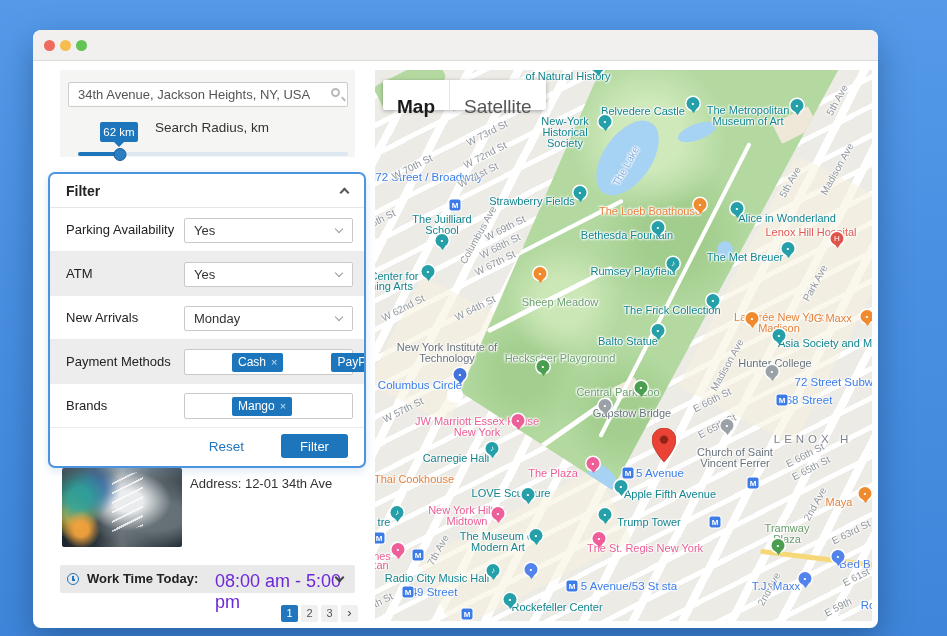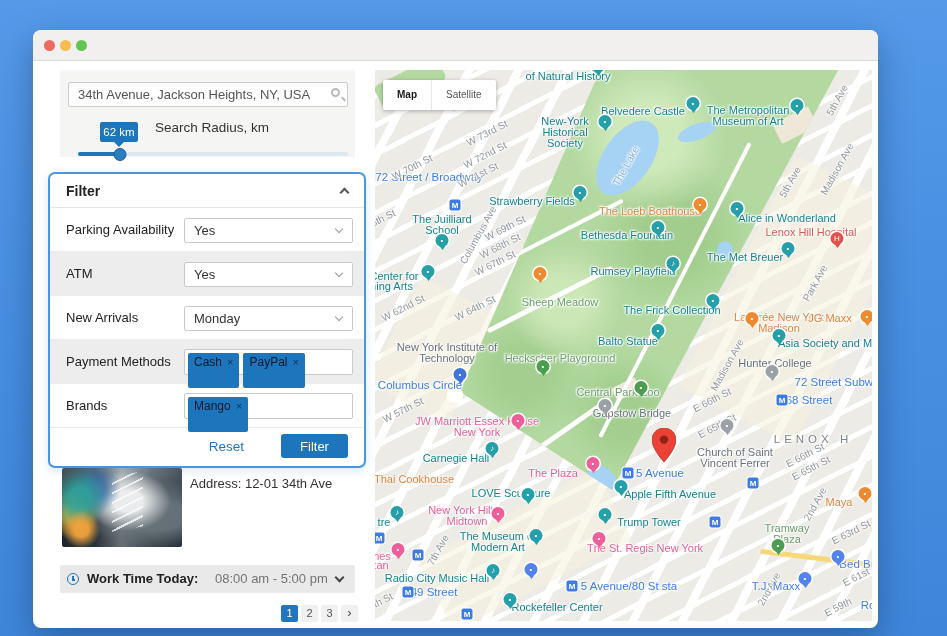--- a/index.html
+++ b/index.html
@@ -36,22 +36,22 @@
   .chev{display:inline-block;width:7px;height:7px;border-right:2px solid #555;border-bottom:2px solid #555;transform:rotate(-135deg);}
   .fhead .chev{position:absolute;right:16px;top:15px;}
   .frow{position:relative;height:44px;border-bottom:1px solid #ececec;}
   .frow.alt{background:#ededed;}
   .flab{position:absolute;left:16px;top:14px;font-size:13px;color:#222;}
   .fsel{position:absolute;left:134px;top:10px;width:169px;height:25px;background:#fff;border:1px solid #c9c9c9;
     border-radius:2px;font-size:13px;color:#333;line-height:23px;padding-left:9px;cursor:pointer;}
   .fsel .chev{position:absolute;right:10px;top:7px;width:6px;height:6px;border-color:#999;border-width:1.5px;transform:rotate(45deg);}
   .ftags{position:absolute;left:134px;top:9px;width:169px;height:26px;background:#fff;border:1px solid #c9c9c9;
     border-radius:2px;padding:2px 3px;white-space:nowrap;}
-  .tag{display:inline-block;background:#1d76bc;color:#0f172a;font-size:12px;border-radius:2px;
-    padding:2px 6px 19px 6px;margin-right:4px;}
+  .tag{display:inline-block;background:#1d76bc;color:#ffffff;font-size:12px;border-radius:2px;
+    padding:2px 6px 3px 6px;margin-right:4px;margin-left:44px;}
   .tag b{font-weight:normal;opacity:.75;margin-left:5px;font-size:11px;}
   .ffoot{position:relative;height:42px;}
   .reset{position:absolute;right:120px;top:11px;color:#2176bd;font-size:13.5px;cursor:pointer;}
   .fbtn{position:absolute;right:16px;top:6px;width:67px;height:24px;background:#1d76bc;color:#fff;
     border:none;border-radius:3px;font-size:13px;cursor:pointer;font-family:inherit;}
 
   
   .photo{position:absolute;left:29px;top:438px;width:120px;height:79px;border-radius:2px;overflow:hidden;
     background:
       radial-gradient(circle at 16% 78%, rgba(242,162,60,.95) 0 6%, rgba(242,162,60,0) 16%),
@@ -67,21 +67,21 @@
   .infolines{position:absolute;left:157px;top:440px;width:170px;}
   .infoline{font-size:13px;color:#333;line-height:21.4px;}
   .infoline:last-child{margin-top:3px;}
 
   
   .workbar{position:absolute;left:27px;top:535px;width:295px;height:28px;background:#e9e9e9;border-radius:2px;}
   .clock{position:absolute;left:7px;top:8px;width:12px;height:12px;border:1.6px solid #2176bd;border-radius:50%;}
   .clock::after{content:"";position:absolute;left:4px;top:2px;width:1.6px;height:4px;background:#2176bd;}
   .clock::before{content:"";position:absolute;left:4px;top:5px;width:3px;height:1.6px;background:#2176bd;}
   .wt-label{position:absolute;left:27px;top:6px;font-size:13px;font-weight:bold;color:#222;}
-  .wt-value{position:absolute;left:155px;top:6px;font-size:13px;color:#737373;}
+  .wt-value{position:absolute;left:155px;top:6px;font-size:18px;color:#6d28d9;}
   .workbar .chev{position:absolute;right:12px;top:9px;transform:rotate(45deg);border-color:#444;}
 
   
   .pager{position:absolute;left:248px;top:575px;height:17px;}
   .page{display:inline-block;width:17px;height:17px;margin-right:3px;background:#f0f0f0;color:#555;
     font-size:11px;text-align:center;line-height:17px;border-radius:2px;vertical-align:top;cursor:pointer;}
   .page.active{background:#2176bd;color:#fff;}
   .page.next{font-size:13px;color:#444;line-height:15px;}
 
   
@@ -122,21 +122,21 @@
 
   .pin{position:absolute;width:13px;height:13px;border-radius:50%;transform:translate(-50%,-100%);
     box-shadow:0 0 0 1.5px #fff;color:#fff;font-size:8px;text-align:center;line-height:13px;}
   .pin::after{content:"";position:absolute;left:3.5px;top:12px;border:3px solid transparent;border-top:4px solid;border-top-color:inherit;}
   .metro{position:absolute;width:11px;height:11px;background:#3d7ce8;border-radius:2px;color:#fff;
     font-size:8px;font-weight:bold;text-align:center;line-height:11px;transform:translate(-50%,-50%);box-shadow:0 0 0 1px #fff;}
   .marker{position:absolute;transform:translate(-50%,-100%);z-index:12;}
 
   .mapctl{position:absolute;left:8px;top:10px;height:30px;background:#fff;border-radius:2px;
     box-shadow:0 1px 4px rgba(0,0,0,.3);z-index:20;display:flex;}
-  .mapbtn{padding:0 14px;line-height:30px;font-size:10px;color:#565656;cursor:pointer;}
+  .mapbtn{padding:12px 14px;line-height:30px;font-size:19px;color:#565656;cursor:pointer;}
   .mapbtn.sel{font-weight:bold;color:#1a1a1a;border-right:1px solid #e8e8e8;}
 </style>
 </head>
 <body>
 
 <div class="window">
   <div class="titlebar">
     <span class="tl r"></span>
     <span class="tl y"></span>
     <span class="tl g"></span>
@@ -284,21 +284,21 @@
         <span class="mlabel c-st" style="left: 476px; top: 462px; transform: translate(-50%, -50%) rotate(-27deg);">E 63rd St</span>
         <span class="mlabel c-orange" style="left: 39px; top: 409px; transform: translate(-50%, -50%);">Thai Cookhouse</span>
         <span class="mlabel c-teal" style="left: 81px; top: 388px; transform: translate(-50%, -50%);">Carnegie Hall</span>
         <span class="mlabel c-teal" style="left: 136px; top: 423px; transform: translate(-50%, -50%);">LOVE Sculpture</span>
         <span class="mlabel c-pink wrap" style="left: 92px; top: 446px; width: 98px; transform: translate(-50%, -50%);">New York Hilton Midtown</span>
         <span class="mlabel c-teal wrap" style="left: 123px; top: 472px; width: 102px; transform: translate(-50%, -50%);">The Museum of Modern Art</span>
         <span class="mlabel c-pink" style="left: 270px; top: 478px; transform: translate(-50%, -50%);">The St. Regis New York</span>
         <span class="mlabel c-st" style="left: 63px; top: 480px; transform: translate(-50%, -50%) rotate(-61deg);">7th Ave</span>
         <span class="mlabel c-teal" style="left: 62px; top: 508px; transform: translate(-50%, -50%);">Radio City Music Hall</span>
         <span class="mlabel c-tr" style="left: 59px; top: 522px; transform: translate(-50%, -50%);">49 Street</span>
-        <span class="mlabel c-tr" style="left: 254px; top: 516px; transform: translate(-50%, -50%);">5 Avenue/80 St sta</span>
+        <span class="mlabel c-tr" style="left: 254px; top: 516px; transform: translate(-50%, -50%);">5 Avenue/53 St sta</span>
         <span class="mlabel c-teal" style="left: 182px; top: 537px; transform: translate(-50%, -50%);">Rockefeller Center</span>
         <span class="mlabel c-ret" style="left: 480px; top: 494px; transform: translate(-50%, -50%);">Bed B</span>
         <span class="mlabel c-ret" style="left: 401px; top: 516px; transform: translate(-50%, -50%);">T.J. Maxx</span>
         <span class="mlabel c-st" style="left: 481px; top: 507px; transform: translate(-50%, -50%) rotate(-27deg);">E 61st</span>
         <span class="mlabel c-st" style="left: 463px; top: 537px; transform: translate(-50%, -50%) rotate(-27deg);">E 59th</span>
         <span class="mlabel c-tr" style="left: 493px; top: 535px; transform: translate(-50%, -50%);">Ro</span>
         <span class="mlabel c-water" style="left: 251px; top: 96px; transform: translate(-50%, -50%) rotate(-61deg);">The Lake</span>
         <span class="mlabel c-teal" style="left: 9px; top: 452px; transform: translate(-50%, -50%);">tre</span>
         <span class="mlabel c-pink" style="left: 7px; top: 486px; transform: translate(-50%, -50%);">nes</span>
         <span class="mlabel c-pink" style="left: 6px; top: 495px; transform: translate(-50%, -50%);">tan</span>

